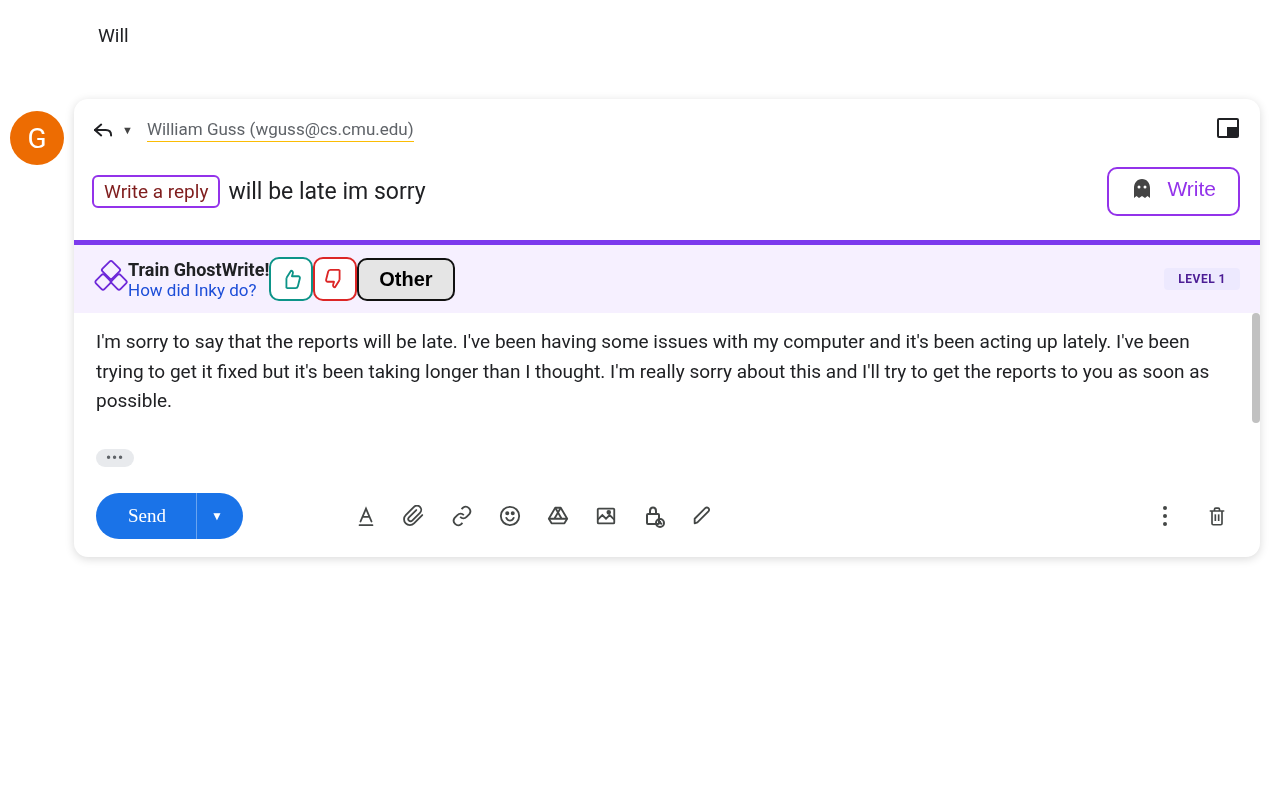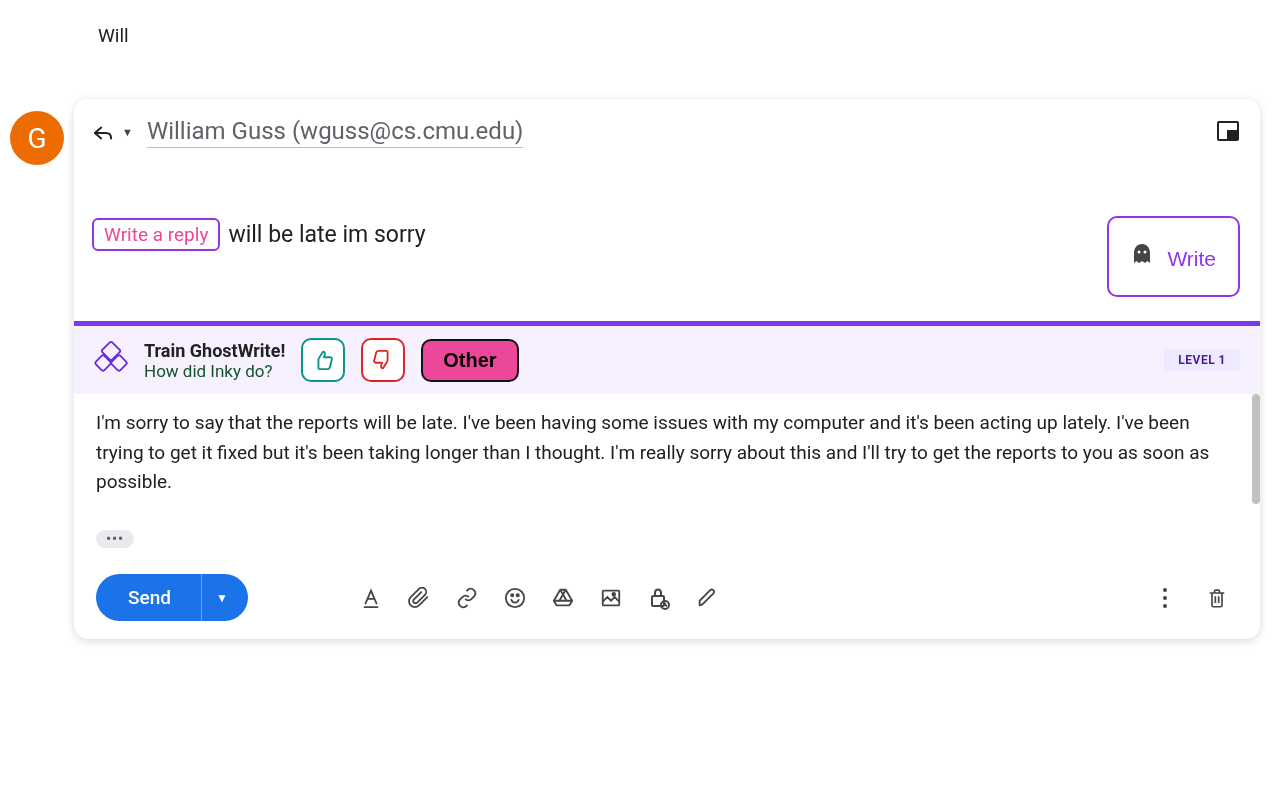--- a/index.html
+++ b/index.html
@@ -62,103 +62,102 @@
       display: flex;
       align-items: center;
       justify-content: center;
     }
     .reply-caret {
       font-size: 11px;
       color: #444;
       padding: 0 6px 0 0;
     }
     .recipient {
-      font-size: 24px;
+      font-size: 17px;
       color: #5f6368;
       padding-bottom: 2px;
       border-bottom: 1.5px solid #fbbc04;
       text-align: center;
     }
     .window-icon {
       margin-left: auto;
     }
     .prompt-row {
       display: flex;
       align-items: center;
       padding: 6px 20px 24px 18px;
       gap: 8px;
     }
     .chip-box {
       border: 2px solid #9333ea;
       border-radius: 6px;
       padding: 3px 10px;
-      color: #ec4899;
+      color: #7f1d1d;
       font-size: 19px;
     }
     .prompt-text {
       font-size: 23px;
       color: #202124;
     }
     .write-btn {
       margin-left: auto;
       border: 2px solid #9333ea;
       border-radius: 10px;
-      padding: 24px 22px;
-      display: flex;
-      align-items: flex-end;
+      padding: 8px 22px;
+      display: flex;
+      align-items: flex-start;
       gap: 14px;
       font-size: 21px;
       font-weight: 500;
       color: #9333ea;
       background: #fff;
       cursor: pointer;
-      margin-top: 44px;
     }
     .purple-bar {
       height: 5px;
       background: #7c3aed;
     }
     .feedback-bar {
       background: #f6f0ff;
       padding: 12px 20px;
       display: flex;
       align-items: center;
-      gap: 16px;
+      gap: 0;
     }
     .ghost-icon {
       color: #6d28d9;
     }
     .feedback-text .line1 {
       font-size: 18px;
       font-weight: 700;
       color: #202124;
     }
     .feedback-text .line2 {
       font-size: 17px;
-      color: #14532d;
+      color: #1d4ed8;
     }
     .fb-btn {
       border-radius: 10px;
       width: 44px;
       height: 44px;
       display: flex;
       align-items: center;
       justify-content: center;
       background: #fff;
       cursor: pointer;
     }
     .fb-thumbs-up { border: 2px solid #0d9488; color: #0d9488; }
     .fb-thumbs-down { border: 2px solid #dc2626; color: #dc2626; }
     .fb-other {
       border: 2px solid #111;
       border-radius: 10px;
       padding: 8px 20px;
       font-size: 20px;
       font-weight: 700;
-      background: #ec4899;
+      background: #e5e5e5;
       cursor: pointer;
     }
     .level-badge {
       margin-left: auto;
       background: #ede9fe;
       color: #4c1d95;
       font-weight: 700;
       font-size: 12px;
       padding: 4px 14px;
       border-radius: 4px;
@@ -190,20 +189,21 @@
       width: 8px;
       height: 110px;
       background: #c1c1c1;
       border-radius: 4px;
     }
     .compose-toolbar {
       display: flex;
       align-items: center;
       padding: 18px 22px;
       gap: 6px;
+      font-family: Liberation Serif, serif;
     }
     .send-btn {
       background: #1a73e8;
       border-radius: 999px;
       display: flex;
       align-items: center;
       overflow: hidden;
       cursor: pointer;
     }
     .send-main {

